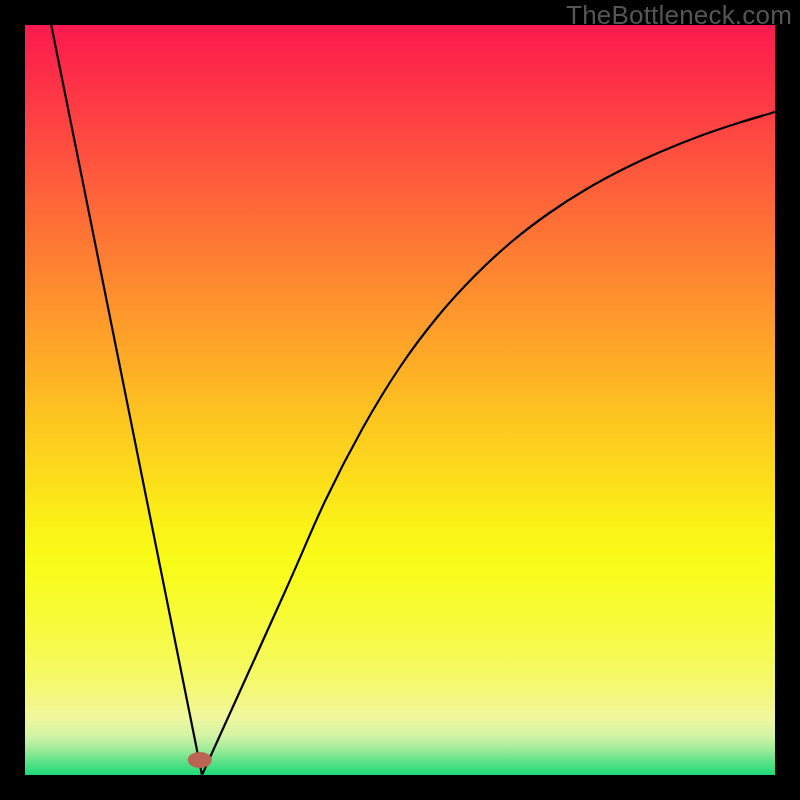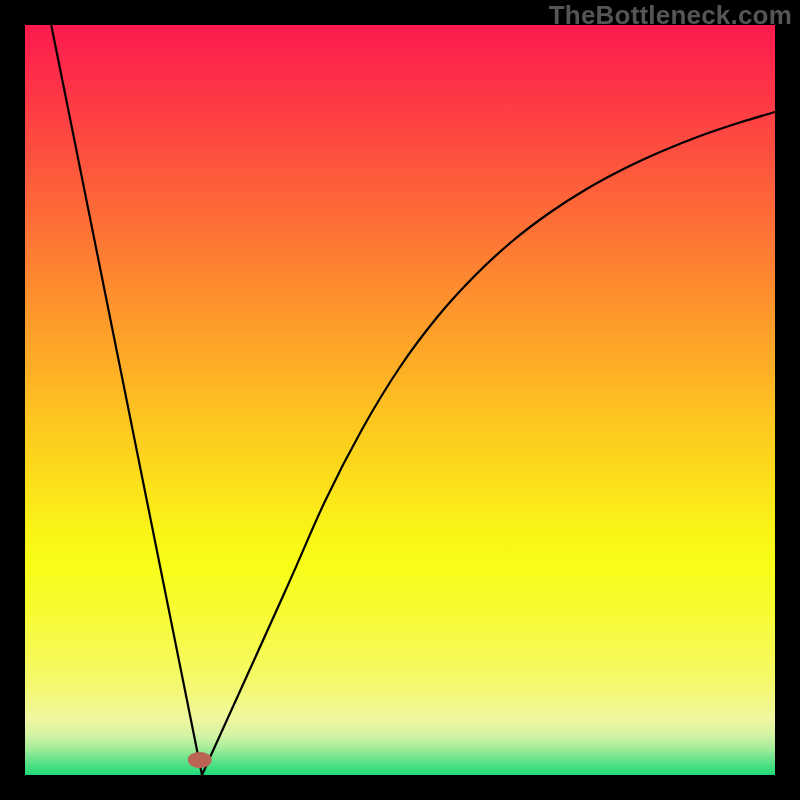--- a/index.html
+++ b/index.html
@@ -19,21 +19,21 @@
   svg {
     display: block;
     width: 800px;
     height: 800px;
   }
   .watermark {
     position: absolute;
     top: 0px;
     right: 8px;
     font-size: 26px;
-    font-weight: 700;
+    font-weight: 400;
     color: #555;
     letter-spacing: 0.2px;
     font-family: "Segoe UI", Arial, sans-serif;
   }
 </style>
 </head>
 <body>
 
 <div id="chart-wrap">
   <svg id="svg" viewBox="0 0 800 800" preserveAspectRatio="none">

